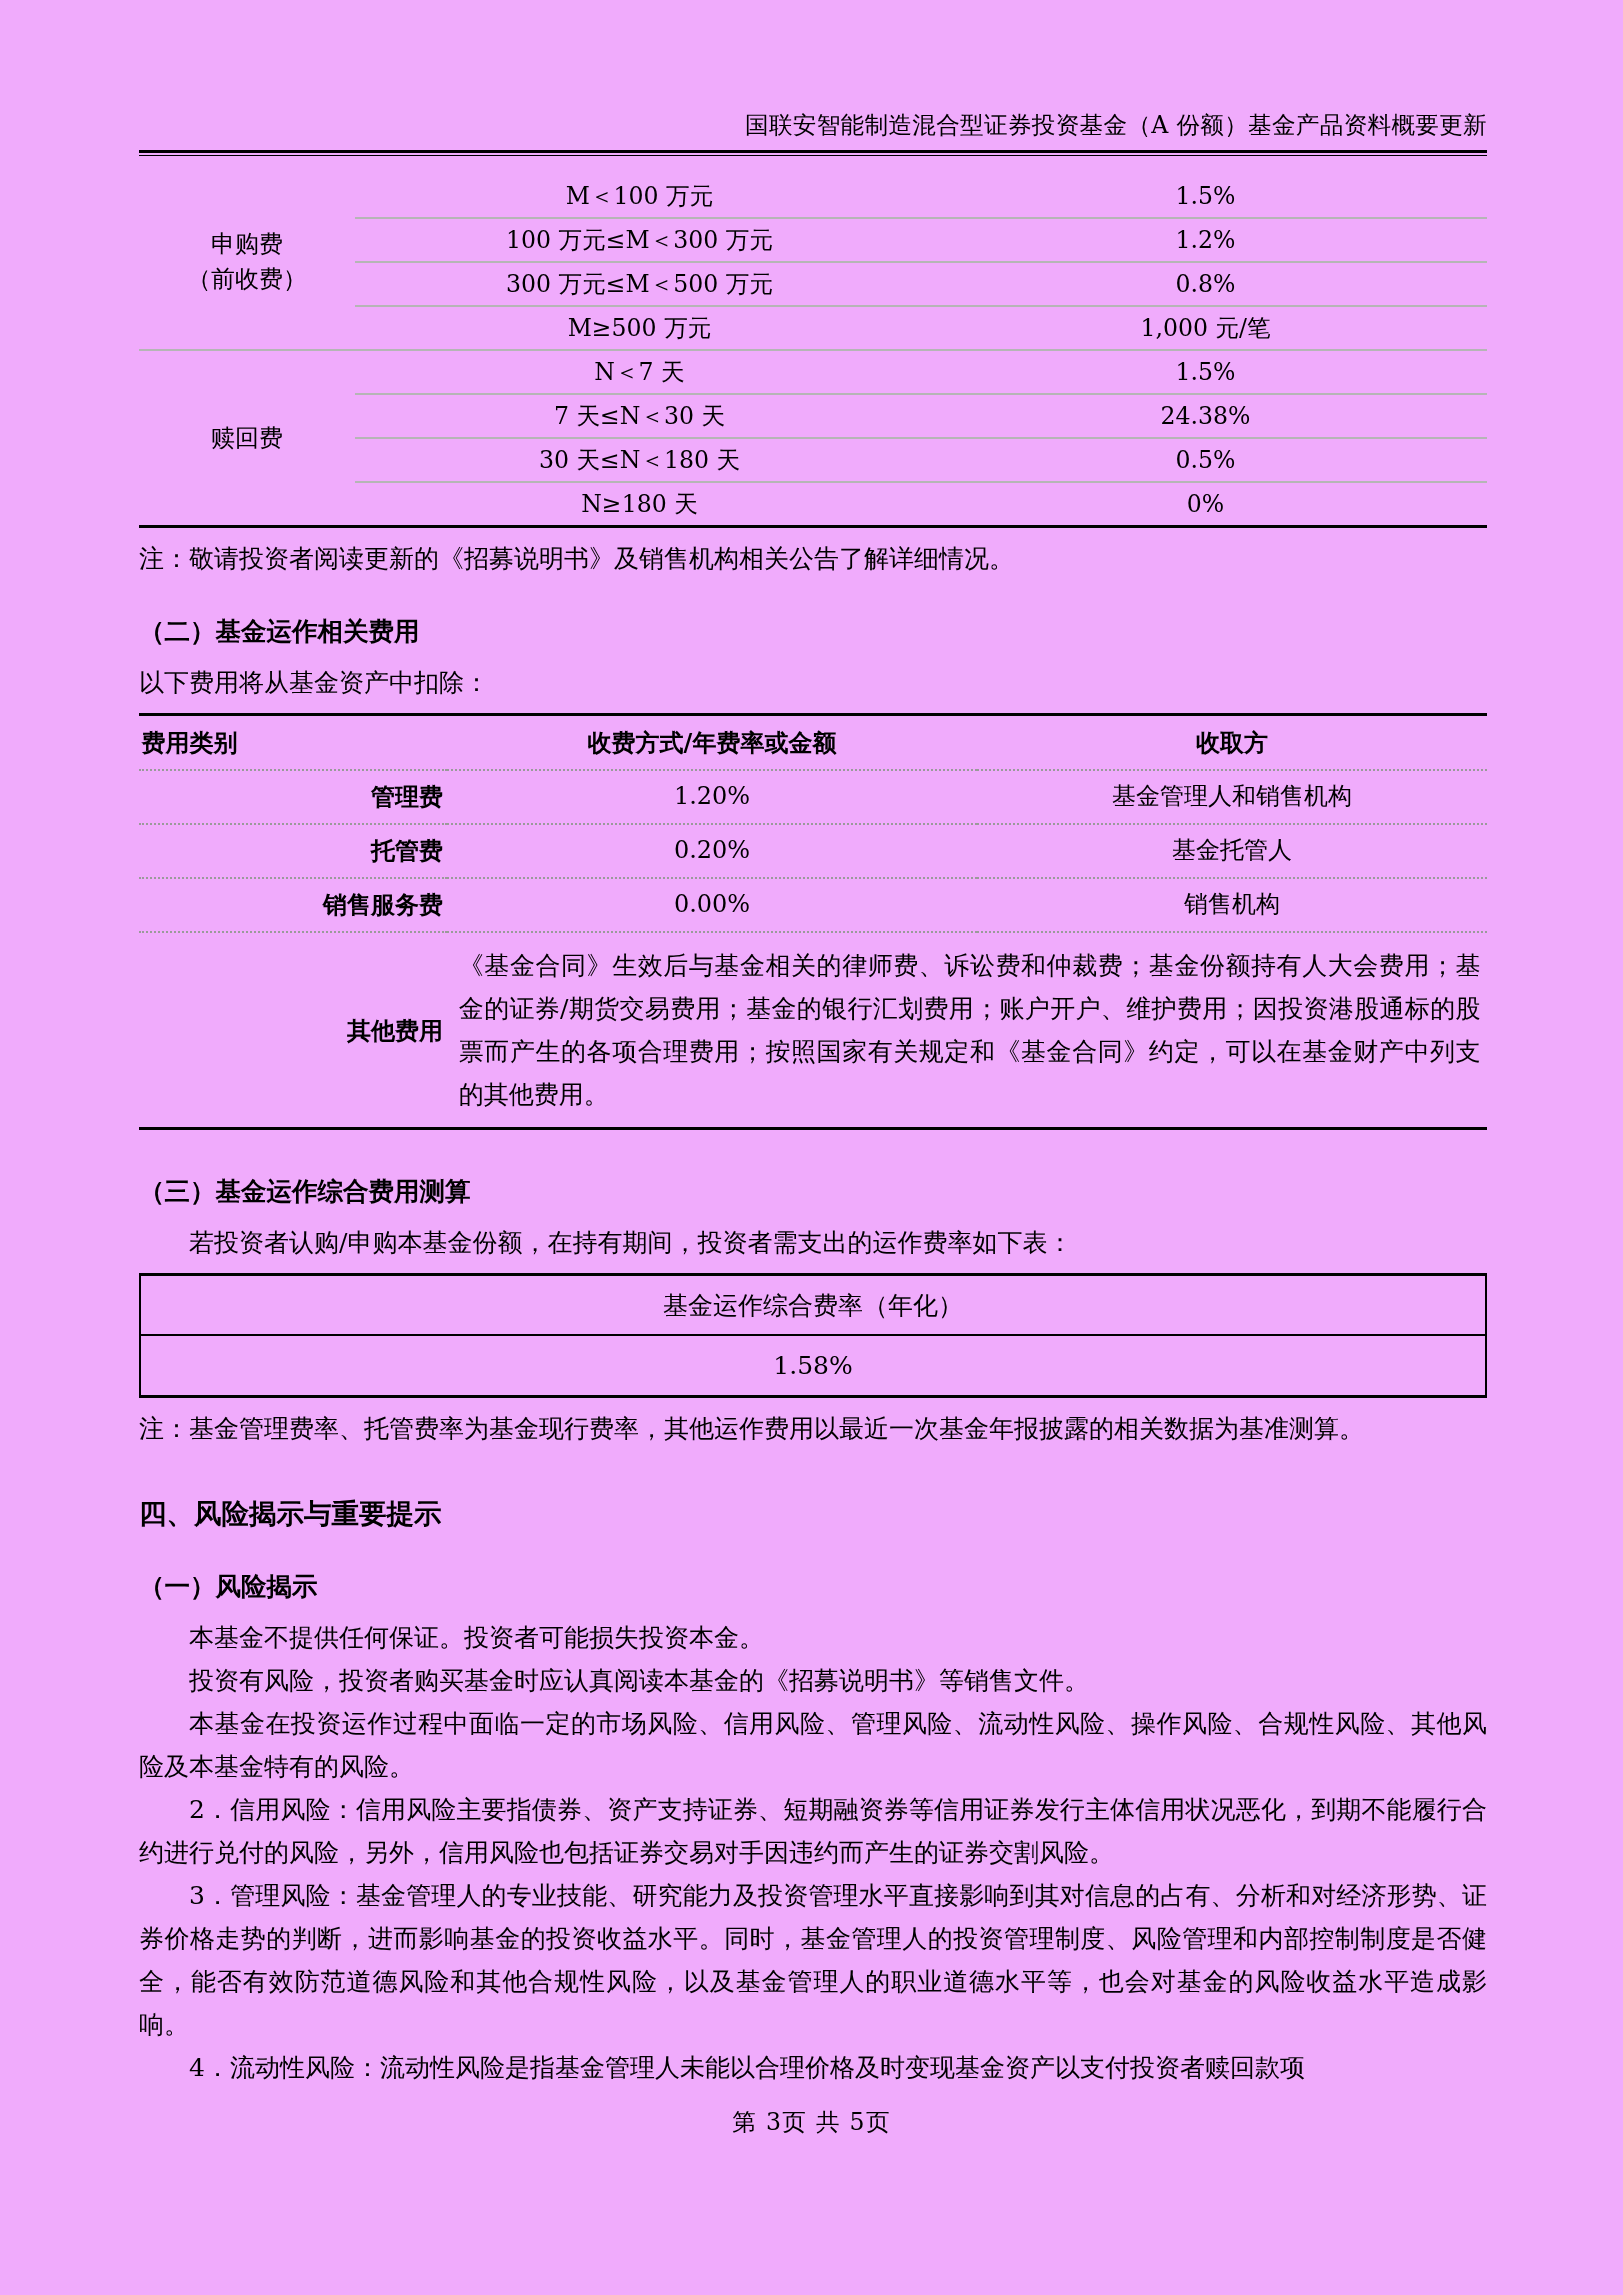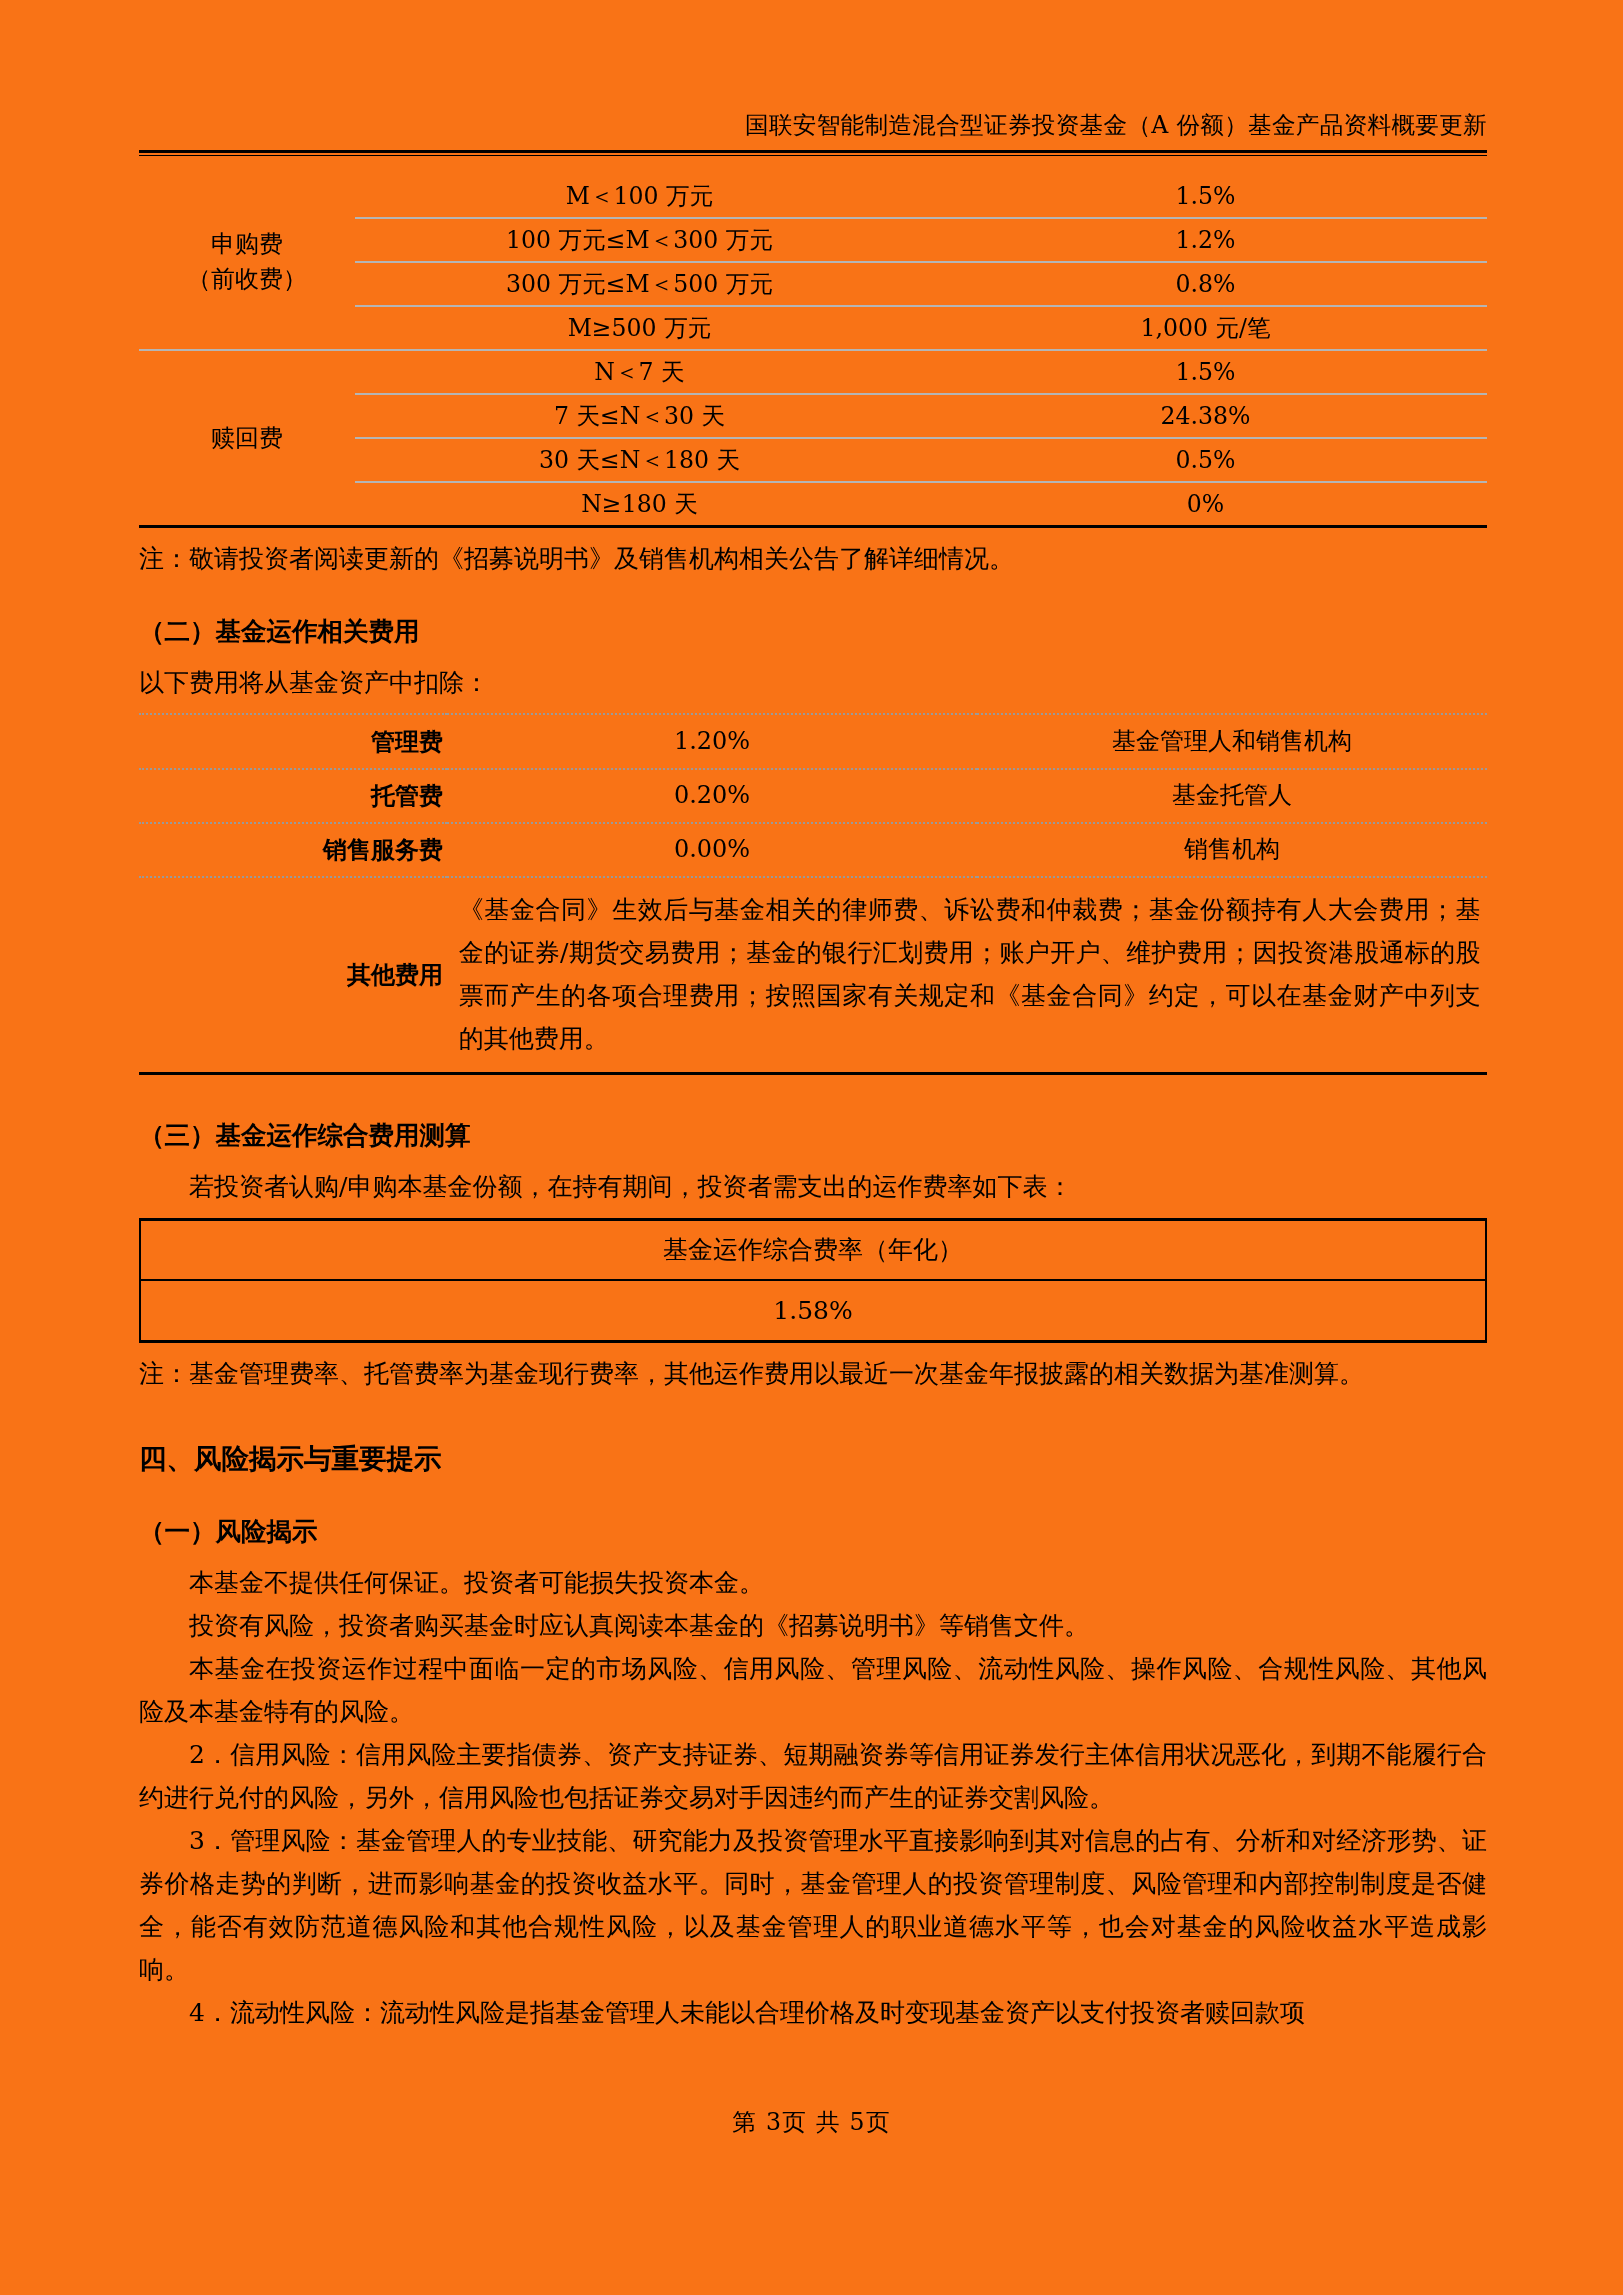--- a/index.html
+++ b/index.html
@@ -9,21 +9,21 @@
   }
   body {
     font-family: "DejaVu Serif", "Liberation Serif", serif;
     color: #000000;
   }
   .page {
     position: relative;
     width: 1623px;
     height: 2295px;
     box-sizing: border-box;
-    background: #f97316;
+    background: #f0abfc;
     overflow: hidden;
   }
   .content {
     position: absolute;
     left: 139px;
     top: 0;
     width: 1348px;
   }
 
   
@@ -275,20 +275,25 @@
 
     <div class="gap-s"></div>
 
     <table class="ops-table">
       <colgroup>
         <col class="o-col1">
           <col class="o-col2">
           <col class="o-col3">
       </colgroup>
       <tbody>
+        <tr class="head">
+          <td class="first">费用类别</td>
+          <td>收费方式/年费率或金额</td>
+          <td>收取方</td>
+        </tr>
         <tr class="body">
           <td class="first">管理费</td>
           <td>1.20%</td>
           <td>基金管理人和销售机构</td>
         </tr>
         <tr class="body">
           <td class="first">托管费</td>
           <td>0.20%</td>
           <td>基金托管人</td>
         </tr>

